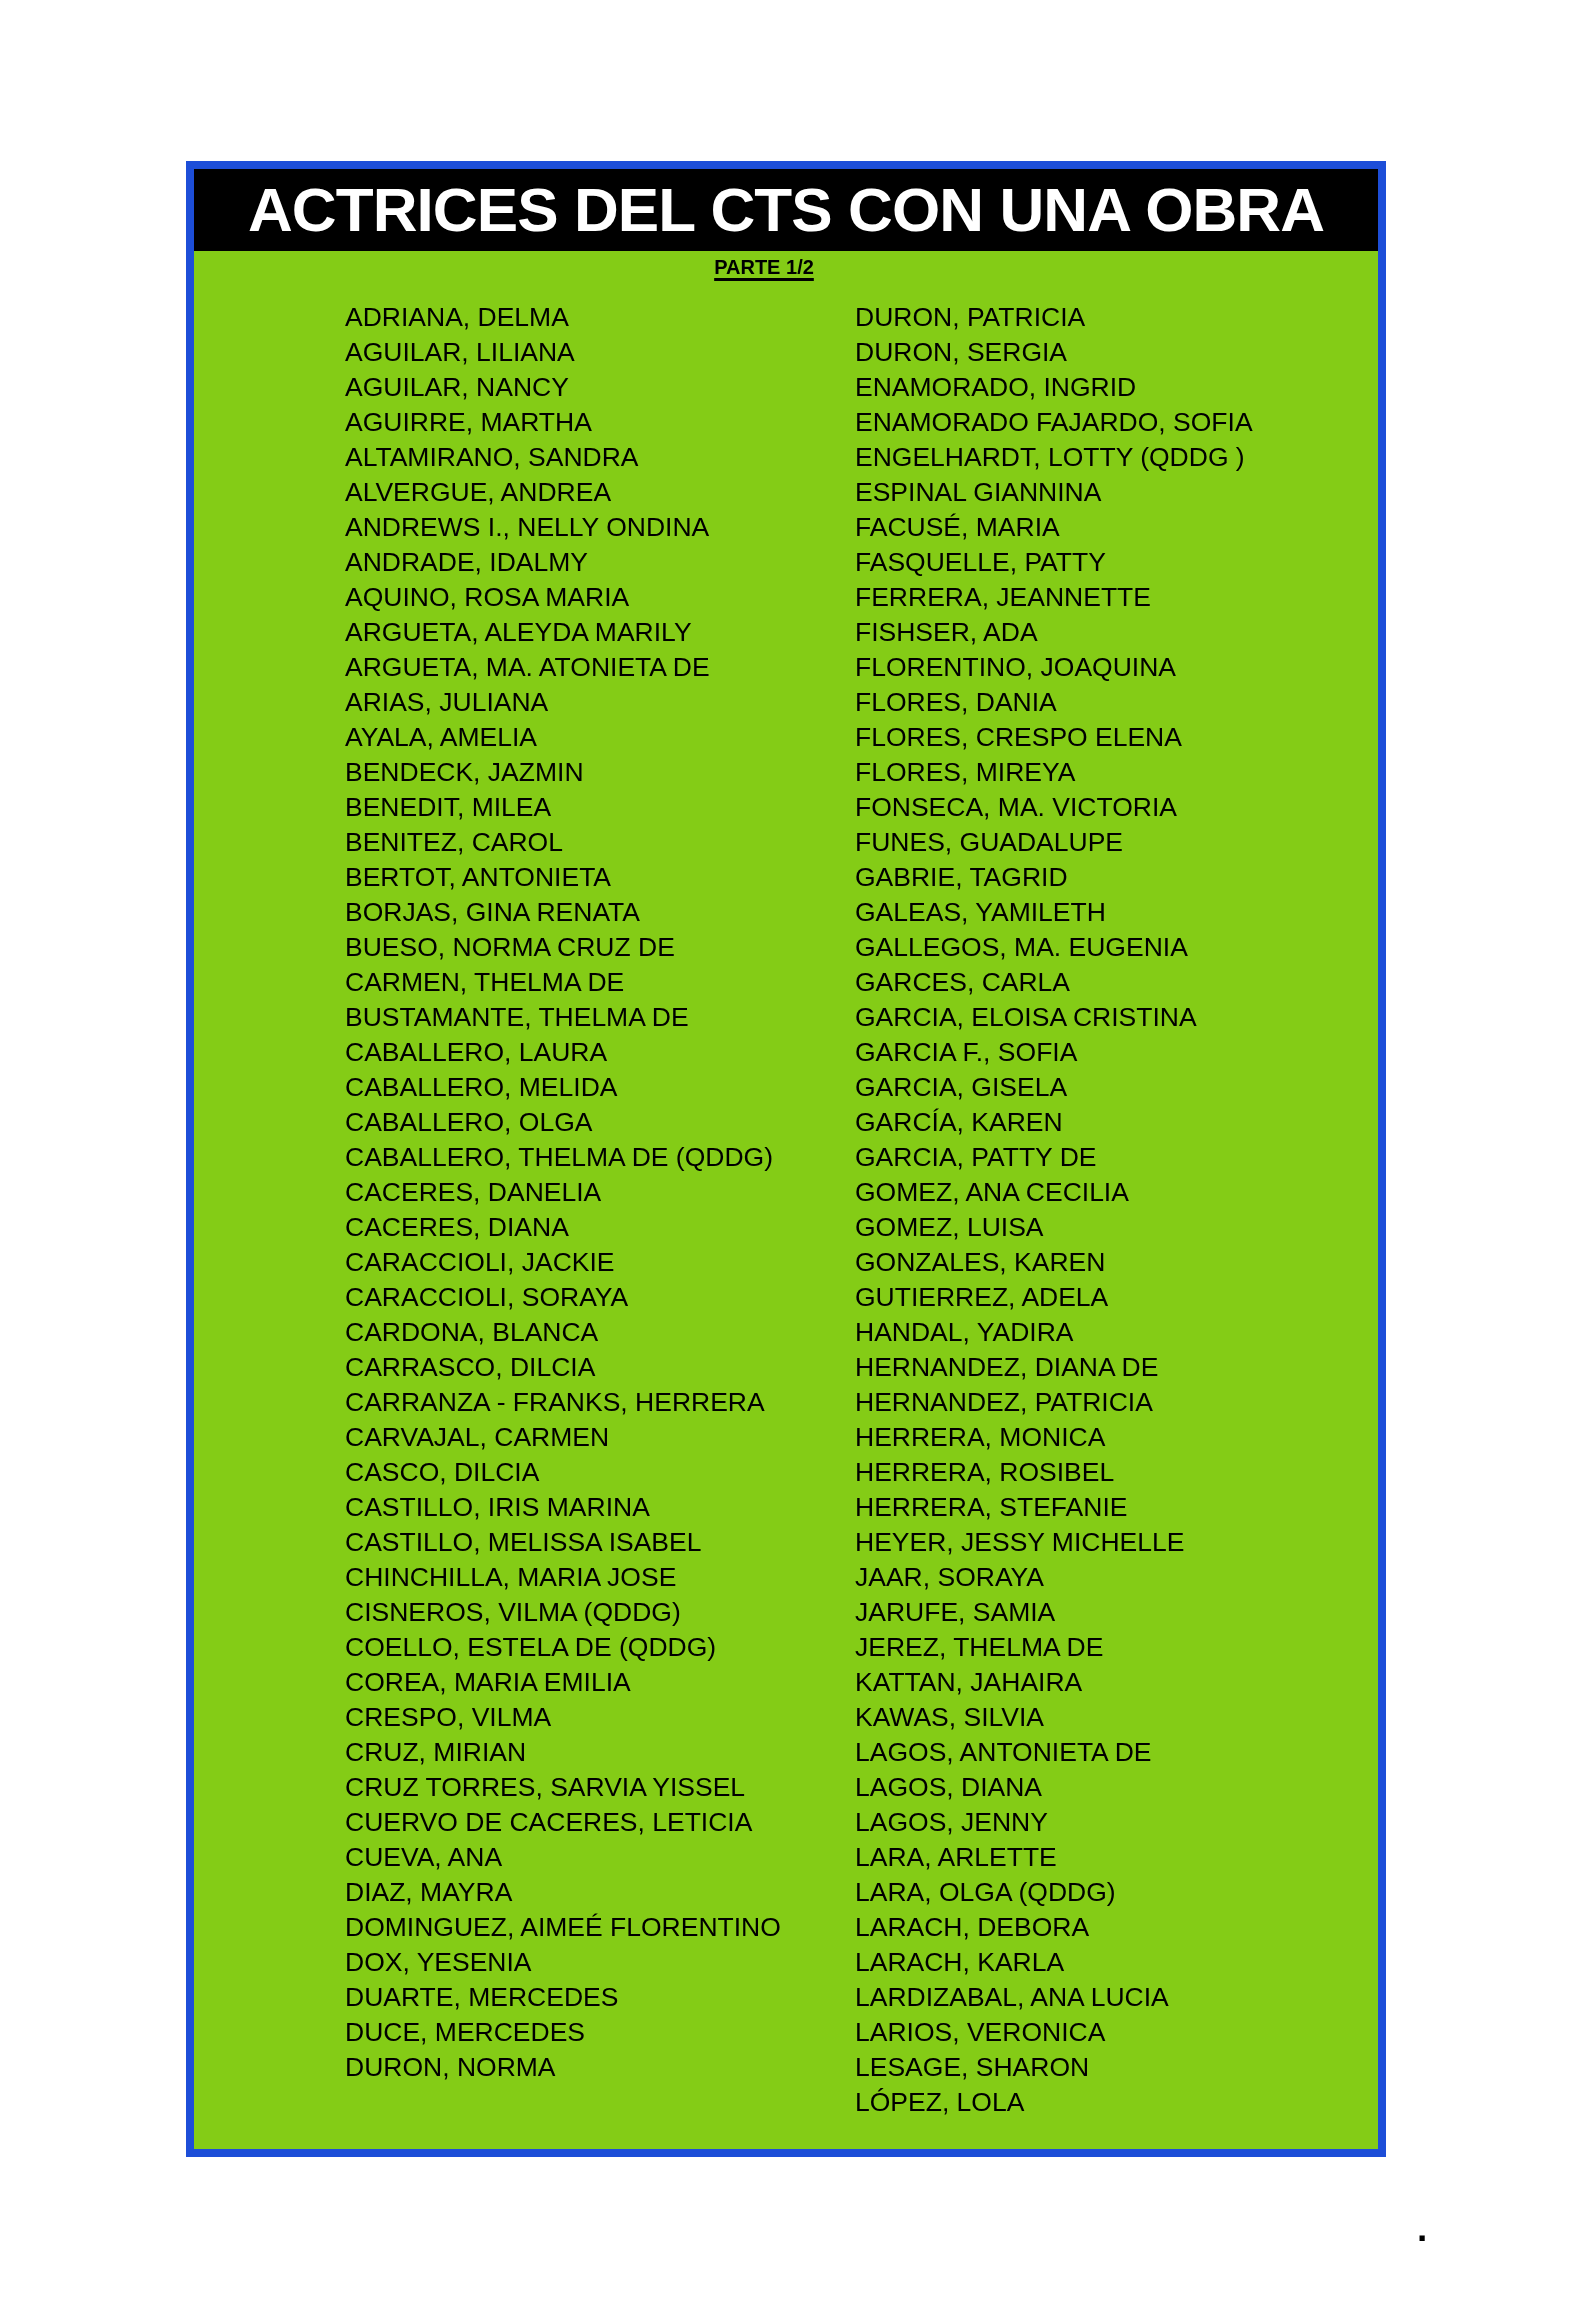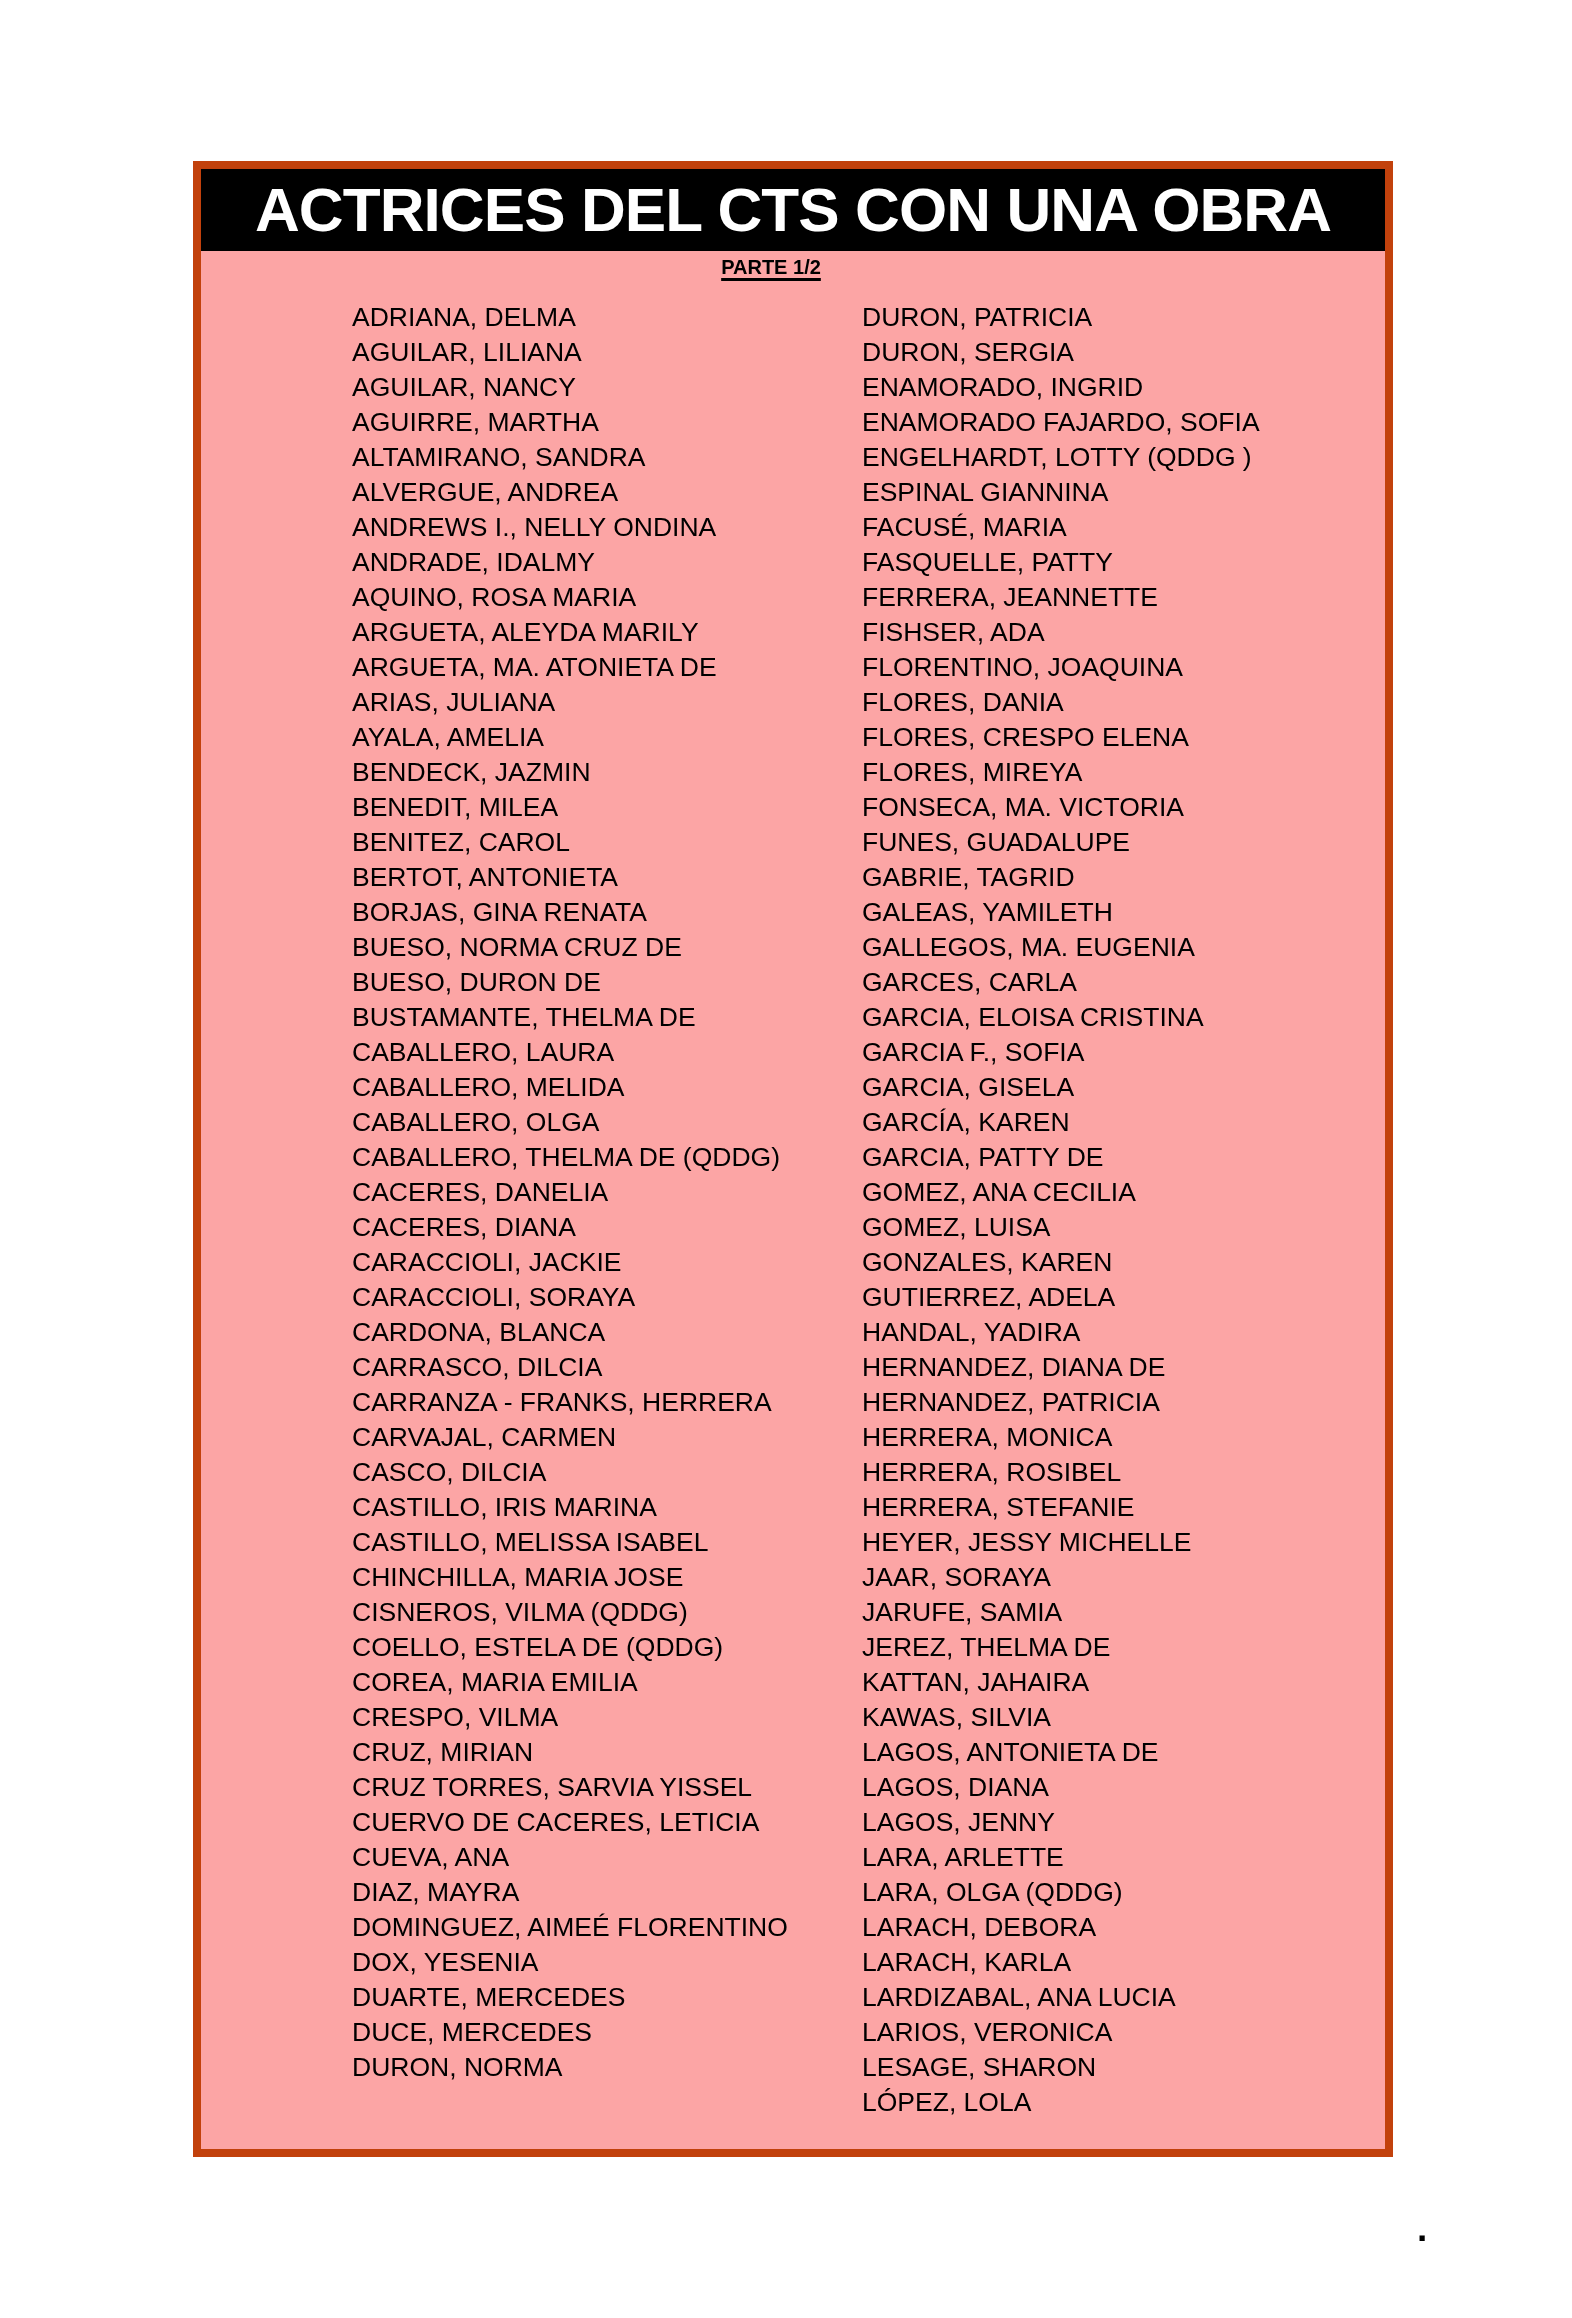--- a/index.html
+++ b/index.html
@@ -11,27 +11,27 @@
     position: relative;
     width: 1572px;
     height: 2319px;
     background: #ffffff;
     font-family: "Liberation Sans", "DejaVu Sans", sans-serif;
     color: #000000;
     overflow: hidden;
   }
   .list-box {
     position: absolute;
-    left: 193px;
+    left: 186px;
     top: 161px;
     width: 1200px;
     height: 1996px;
     box-sizing: border-box;
-    border: 8px solid #c2410c;
-    background: #fca5a5;
+    border: 8px solid #1d4ed8;
+    background: #84cc16;
   }
   .title-banner {
     position: absolute;
     left: 0;
     top: 0;
     width: 100%;
     height: 82px;
     background: #000000;
     display: flex;
     align-items: center;
@@ -128,21 +128,21 @@
         <div class="name-row">BENEDIT, MILEA</div>
 
         <div class="name-row">BENITEZ, CAROL</div>
 
         <div class="name-row">BERTOT, ANTONIETA</div>
 
         <div class="name-row">BORJAS, GINA RENATA</div>
 
         <div class="name-row">BUESO, NORMA CRUZ DE</div>
 
-        <div class="name-row">BUESO, DURON DE</div>
+        <div class="name-row">CARMEN, THELMA DE</div>
 
         <div class="name-row">BUSTAMANTE, THELMA DE</div>
 
         <div class="name-row">CABALLERO, LAURA</div>
 
         <div class="name-row">CABALLERO, MELIDA</div>
 
         <div class="name-row">CABALLERO, OLGA</div>
 
         <div class="name-row">CABALLERO, THELMA DE (QDDG)</div>

